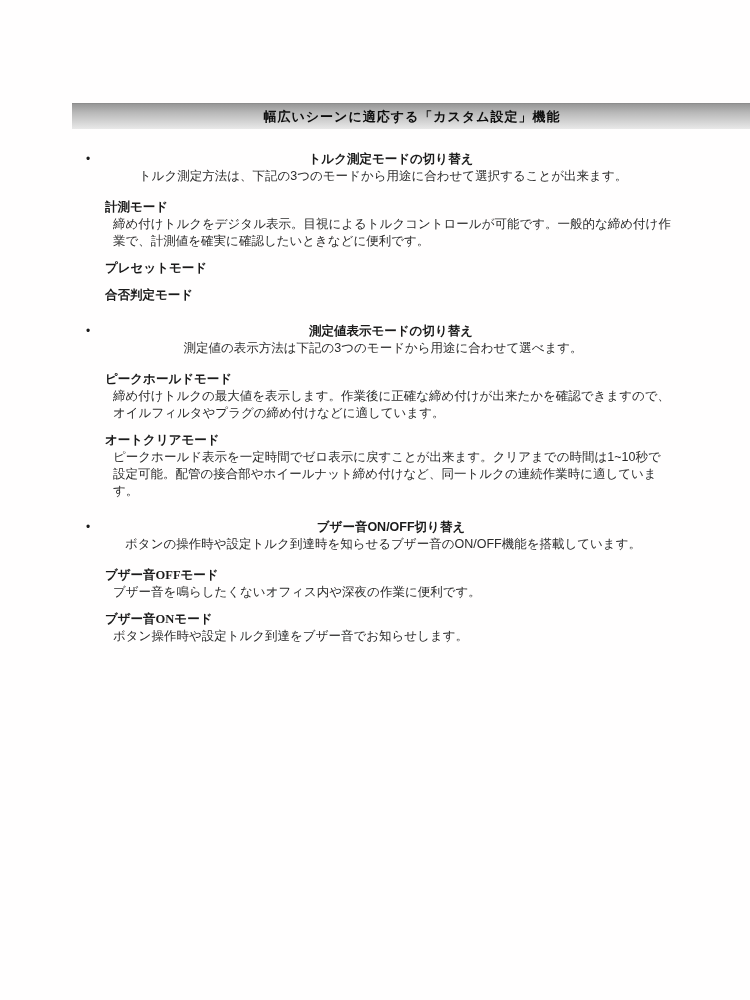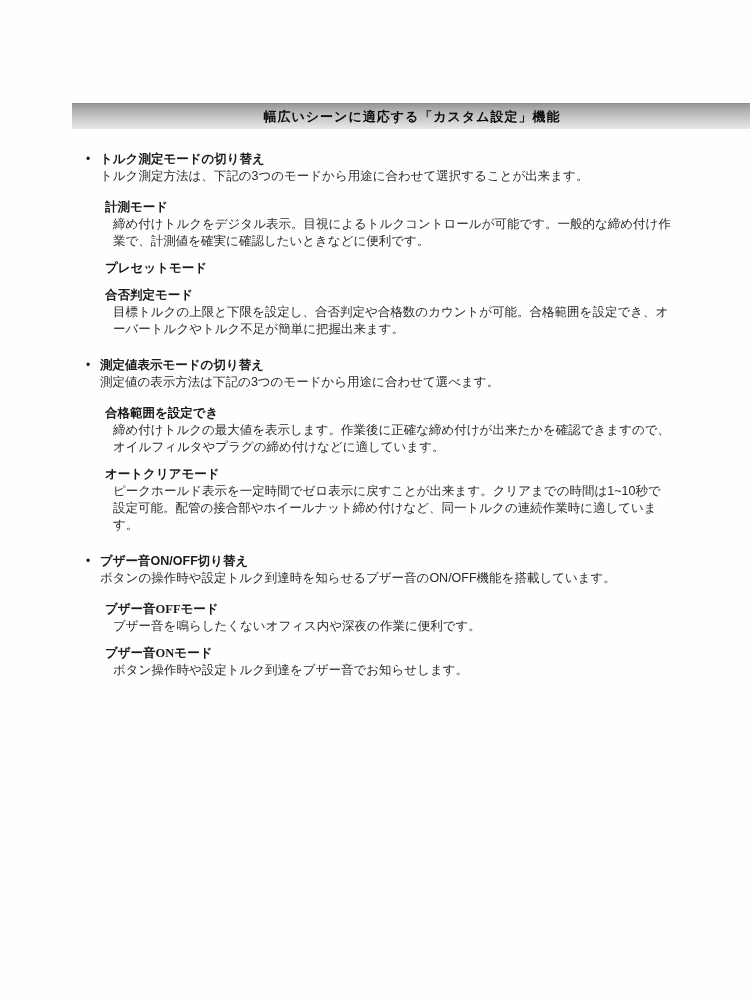--- a/index.html
+++ b/index.html
@@ -49,20 +49,21 @@
   }
   .bullet {
     width: 14px;
     flex: 0 0 14px;
     font-size: 12px;
     line-height: 17px;
     color: #1a1a1a;
   }
   .section-head-text {
     flex: 1;
+    text-align: center;
   }
   .section-heading {
     font-size: 12.5px;
     font-weight: bold;
     line-height: 17px;
     color: #1a1a1a;
   }
   .section-intro {
     font-size: 12.5px;
     line-height: 17px;
@@ -111,36 +112,35 @@
       <div class="modes">
         <div class="mode">
           <div class="mode-name">計測モード</div>
           <div class="mode-desc">締め付けトルクをデジタル表示。目視によるトルクコントロールが可能です。一般的な締め付け作業で、計測値を確実に確認したいときなどに便利です。</div>
         </div>
         <div class="mode">
           <div class="mode-name">プレセットモード</div>
         </div>
         <div class="mode">
           <div class="mode-name">合否判定モード</div>
-          <div class="mode-desc">目標トルクの上限と下限を設定し、合否判定や合格数のカウントが可能。合格範囲を設定でき、オーバートルクやトルク不足が簡単に把握出来ます。</div>
         </div>
       </div>
     </div>
 
     <div class="section">
       <div class="section-head-row">
         <span class="bullet">•</span>
         <div class="section-head-text">
           <div class="section-heading">測定値表示モードの切り替え</div>
           <div class="section-intro">測定値の表示方法は下記の3つのモードから用途に合わせて選べます。</div>
         </div>
       </div>
       <div class="modes">
         <div class="mode">
-          <div class="mode-name">合格範囲を設定でき</div>
+          <div class="mode-name">ピークホールドモード</div>
           <div class="mode-desc">締め付けトルクの最大値を表示します。作業後に正確な締め付けが出来たかを確認できますので、オイルフィルタやプラグの締め付けなどに適しています。</div>
         </div>
         <div class="mode">
           <div class="mode-name">オートクリアモード</div>
           <div class="mode-desc">ピークホールド表示を一定時間でゼロ表示に戻すことが出来ます。クリアまでの時間は1~10秒で設定可能。配管の接合部やホイールナット締め付けなど、同一トルクの連続作業時に適しています。</div>
         </div>
         <div class="mode">
         </div>
       </div>
     </div>

